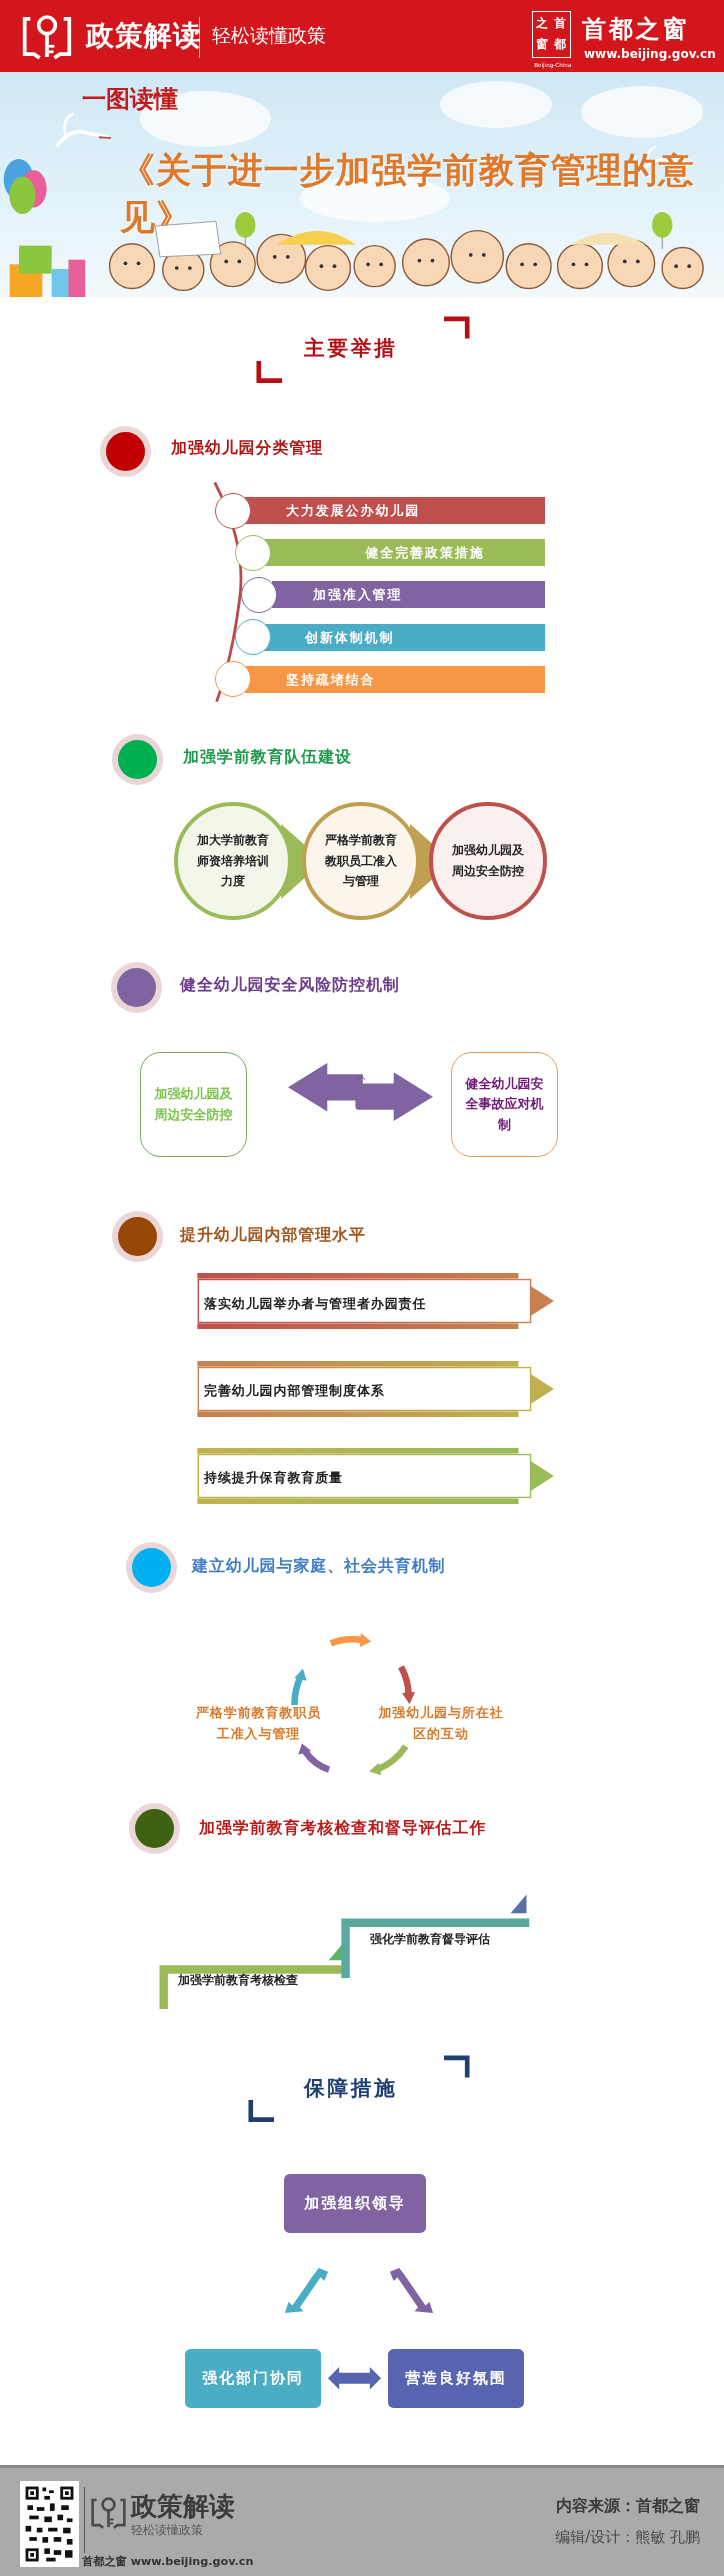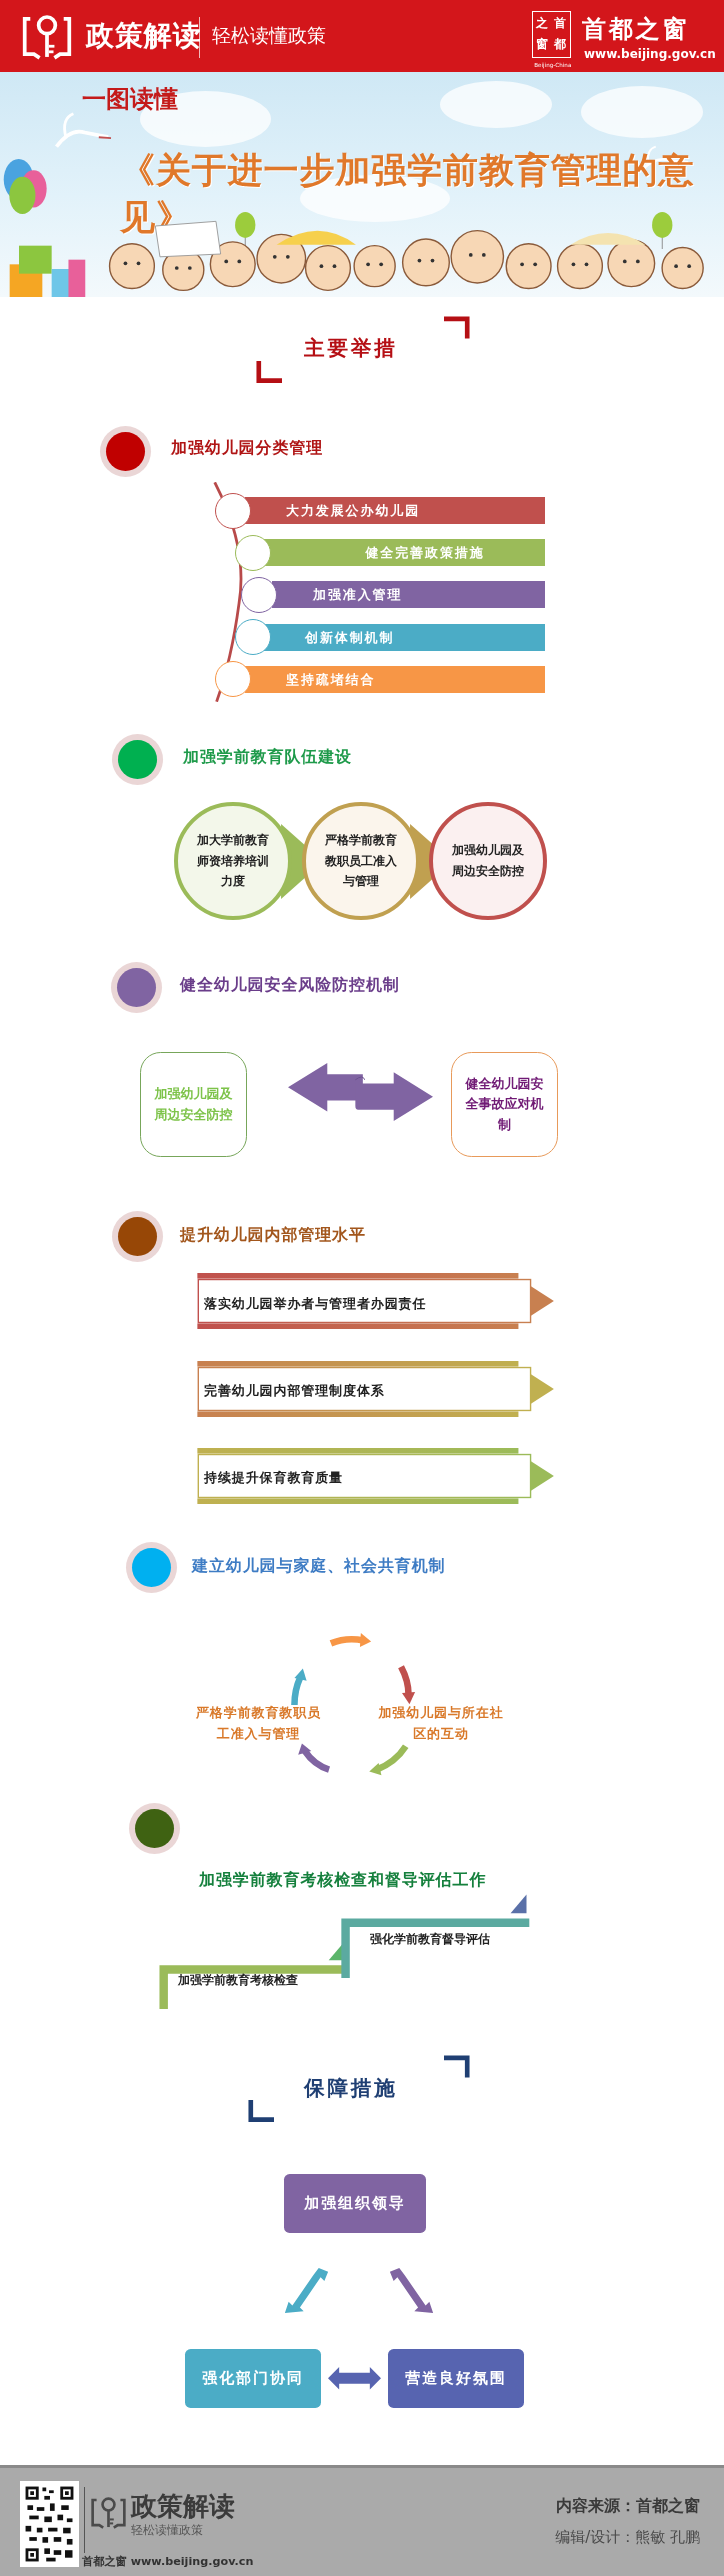--- a/index.html
+++ b/index.html
@@ -338,21 +338,21 @@
 
   <path d="M24 81 Q24 65 30 52" stroke="#4BACC6" stroke-width="7" fill="none"></path>
   <path d="M24 52 L33 42 L37 55 Z" fill="#4BACC6"></path>
 </svg>
 <div class="cyc-text" style="left:193px;top:1703px;width:131px;">严格学前教育教职员工准入与管理</div>
 <div class="cyc-text" style="left:378px;top:1703px;width:126px;">加强幼儿园与所在社区的互动</div>
 
 <div class="sec-dot" style="left:129px;top:1803px;">
   <div class="in" style="background:#3F6212;"></div>
 </div>
-<div class="sec-title" style="left:199px;top:1870px;color:#15803d;">加强学前教育考核检查和督导评估工作</div>
+<div class="sec-title" style="left:199px;top:1818px;color:#b91c1c;">加强学前教育考核检查和督导评估工作</div>
 
 <svg class="abs" style="left:159px;top:1887px;width:375px;height:122px;" viewBox="0 0 400 130">
   <path d="M5 130 V88 H200" stroke="#9BBB59" stroke-width="9" fill="none"></path>
   <path d="M181 78 H198 V58 Z" fill="#5BB56B"></path>
   <path d="M199 97 V38 H395" stroke="#5BAAA0" stroke-width="9" fill="none"></path>
   <path d="M375 28 H392 V8 Z" fill="#5A70A8"></path>
 </svg>
 <div class="stair-text" style="left:178px;top:1972px;">加强学前教育考核检查</div>
 <div class="stair-text" style="left:370px;top:1931px;">强化学前教育督导评估</div>
 

